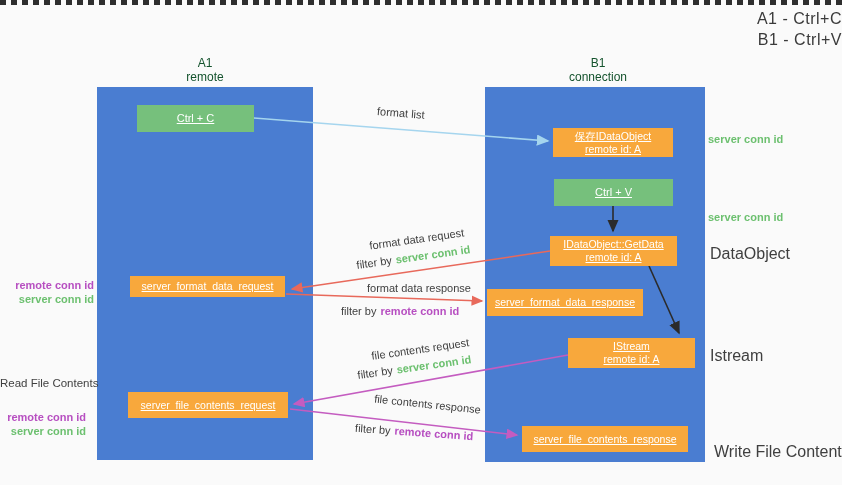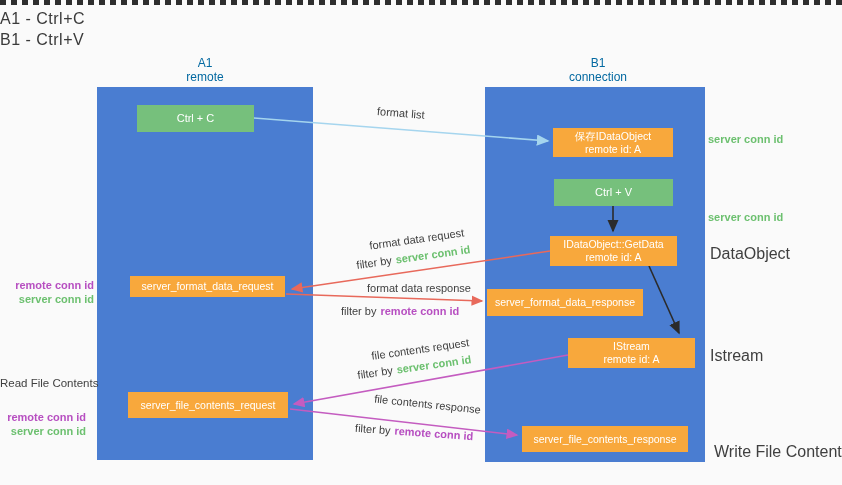--- a/index.html
+++ b/index.html
@@ -5,32 +5,32 @@
   * { margin:0; padding:0; box-sizing:border-box; }
   html,body { width:842px; height:485px; }
   body {
     position:relative;
     background:#fafafa;
     font-family:"Liberation Sans", sans-serif;
     overflow:hidden;
     color:#3f3f3f;
   }
   .abs { position:absolute; }
-  .title-line { left:0; width:842px; text-align:left; font-size:16px; color:#3a3a3a; letter-spacing:0.5px; z-index:5; }
-  .lane-header { text-align:center; font-size:12px; color:#0369a1; line-height:14px; z-index:5; }
+  .title-line { left:0; width:842px; text-align:right; font-size:16px; color:#3a3a3a; letter-spacing:0.5px; z-index:5; }
+  .lane-header { text-align:center; font-size:12px; color:#14532d; line-height:14px; z-index:5; }
   .lane { background:#4a7dd1; z-index:1; }
   .dotted-line {
     left:0; top:168; width:842px; height:5px; z-index:2;
     background-image:repeating-linear-gradient(90deg,#2e2e2e 0 6px,transparent 6px 11px);
   }
   svg.arrow-layer { position:absolute; left:0; top:0; width:842px; height:485px; z-index:3; pointer-events:none; }
   .node {
     position:absolute; z-index:4;
     display:flex; flex-direction:column; align-items:center; justify-content:center;
-    color:#fff; text-align:center; line-height:13px;
+    color:#fff; text-align:center; line-height:13px;text-decoration:underline;
   }
   .node.green { background:#76c07c; font-size:11px; }
   .node.orange { background:#f8a83c; font-size:10.5px; }
   .lbl { position:absolute; z-index:4; font-size:11px; color:#3f3f3f; white-space:nowrap; }
   .green-t { color:#6cc06f; font-weight:bold; }
   .purple-t { color:#b74fc1; font-weight:bold; }
   .ann { position:absolute; z-index:5; font-size:16px; white-space:nowrap; }
   .ann.small { font-size:11px; }
   .left-block { text-align:right; line-height:14px; }
   .filter-prefix { margin-right:4px; }

